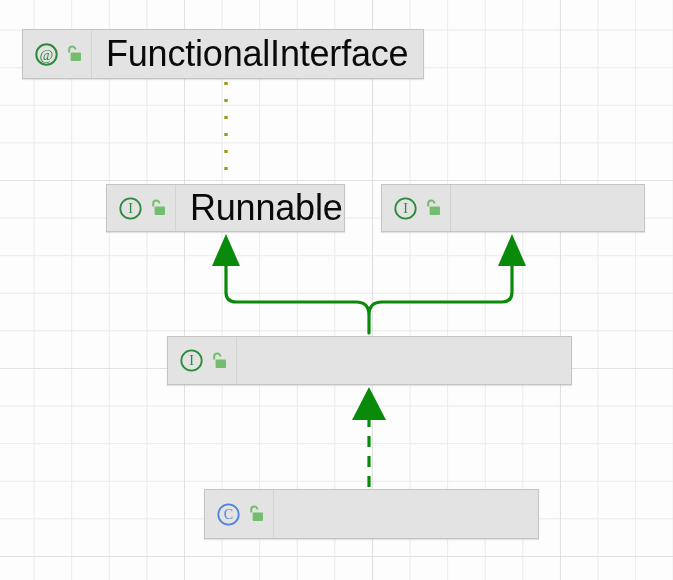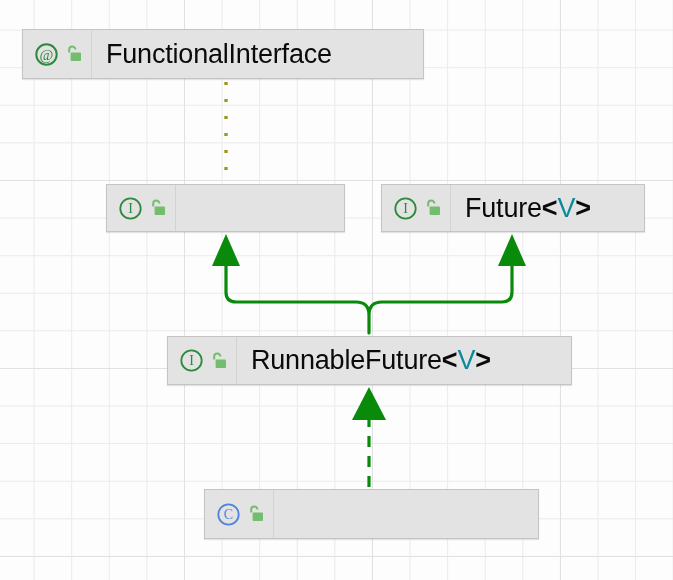--- a/index.html
+++ b/index.html
@@ -61,21 +61,21 @@
     align-items: center;
     gap: 6px;
     padding: 0 9px 0 11px;
     height: 100%;
     box-sizing: border-box;
     border-right: 1px solid #d2d2d2;
   }
 
   .node-label {
     padding: 0 16px 0 14px;
-    font-size: 27px;
+    font-size: 36px;
     line-height: 1;
     color: #0a0a0a;
     letter-spacing: -0.2px;
   }
   .node-label .generic-bracket { color: #0a0a0a; font-weight: bold; }
   .node-label .generic-param  { color: #0c8a9c; }
 
   .type-icon { display: block; }
   .lock-icon { display: block; }
 </style>
@@ -130,51 +130,48 @@
     <div class="node-icons">
       <svg class="type-icon" width="25" height="25" viewBox="0 0 25 25">
         <circle cx="12.5" cy="12.5" r="10.2" fill="none" stroke="#2e8b3d" stroke-width="1.8"></circle>
         <text x="12.5" y="17.4" text-anchor="middle" font-family="'Liberation Serif', serif" font-size="14" fill="#2e8b3d">I</text>
       </svg>
       <svg class="lock-icon" width="17" height="18" viewBox="0 0 17 18">
         <path d="M4.2 7.6 V4.6 a3.1 3.1 0 0 1 6.2 0" fill="none" stroke="#74bd6e" stroke-width="2"></path>
         <rect x="5.6" y="7.4" width="10.4" height="8.6" rx="1" fill="#74bd6e"></rect>
       </svg>
     </div>
+    <div class="node-label">
+      <span>Runnable</span>
+    </div>
   </div>
 
   <div class="node" style="left:381px; top:184px; width:264px; height:48px;">
     <div class="node-icons">
       <svg class="type-icon" width="25" height="25" viewBox="0 0 25 25">
         <circle cx="12.5" cy="12.5" r="10.2" fill="none" stroke="#2e8b3d" stroke-width="1.8"></circle>
         <text x="12.5" y="17.4" text-anchor="middle" font-family="'Liberation Serif', serif" font-size="14" fill="#2e8b3d">I</text>
       </svg>
       <svg class="lock-icon" width="17" height="18" viewBox="0 0 17 18">
         <path d="M4.2 7.6 V4.6 a3.1 3.1 0 0 1 6.2 0" fill="none" stroke="#74bd6e" stroke-width="2"></path>
         <rect x="5.6" y="7.4" width="10.4" height="8.6" rx="1" fill="#74bd6e"></rect>
       </svg>
     </div>
-    <div class="node-label">
-      <span>Future</span><span class="generic-bracket">&lt;</span><span class="generic-param">V</span><span class="generic-bracket">&gt;</span>
-    </div>
   </div>
 
   <div class="node" style="left:167px; top:336px; width:405px; height:49px;">
     <div class="node-icons">
       <svg class="type-icon" width="25" height="25" viewBox="0 0 25 25">
         <circle cx="12.5" cy="12.5" r="10.2" fill="none" stroke="#2e8b3d" stroke-width="1.8"></circle>
         <text x="12.5" y="17.4" text-anchor="middle" font-family="'Liberation Serif', serif" font-size="14" fill="#2e8b3d">I</text>
       </svg>
       <svg class="lock-icon" width="17" height="18" viewBox="0 0 17 18">
         <path d="M4.2 7.6 V4.6 a3.1 3.1 0 0 1 6.2 0" fill="none" stroke="#74bd6e" stroke-width="2"></path>
         <rect x="5.6" y="7.4" width="10.4" height="8.6" rx="1" fill="#74bd6e"></rect>
       </svg>
-    </div>
-    <div class="node-label">
-      <span>RunnableFuture</span><span class="generic-bracket">&lt;</span><span class="generic-param">V</span><span class="generic-bracket">&gt;</span>
     </div>
   </div>
 
   <div class="node" style="left:204px; top:489px; width:335px; height:50px;">
     <div class="node-icons">
       <svg class="type-icon" width="25" height="25" viewBox="0 0 25 25">
         <circle cx="12.5" cy="12.5" r="10.2" fill="none" stroke="#4d85df" stroke-width="1.8"></circle>
         <text x="12.5" y="17.4" text-anchor="middle" font-family="'Liberation Serif', serif" font-size="14" fill="#4d85df">C</text>
       </svg>
       <svg class="lock-icon" width="17" height="18" viewBox="0 0 17 18">

